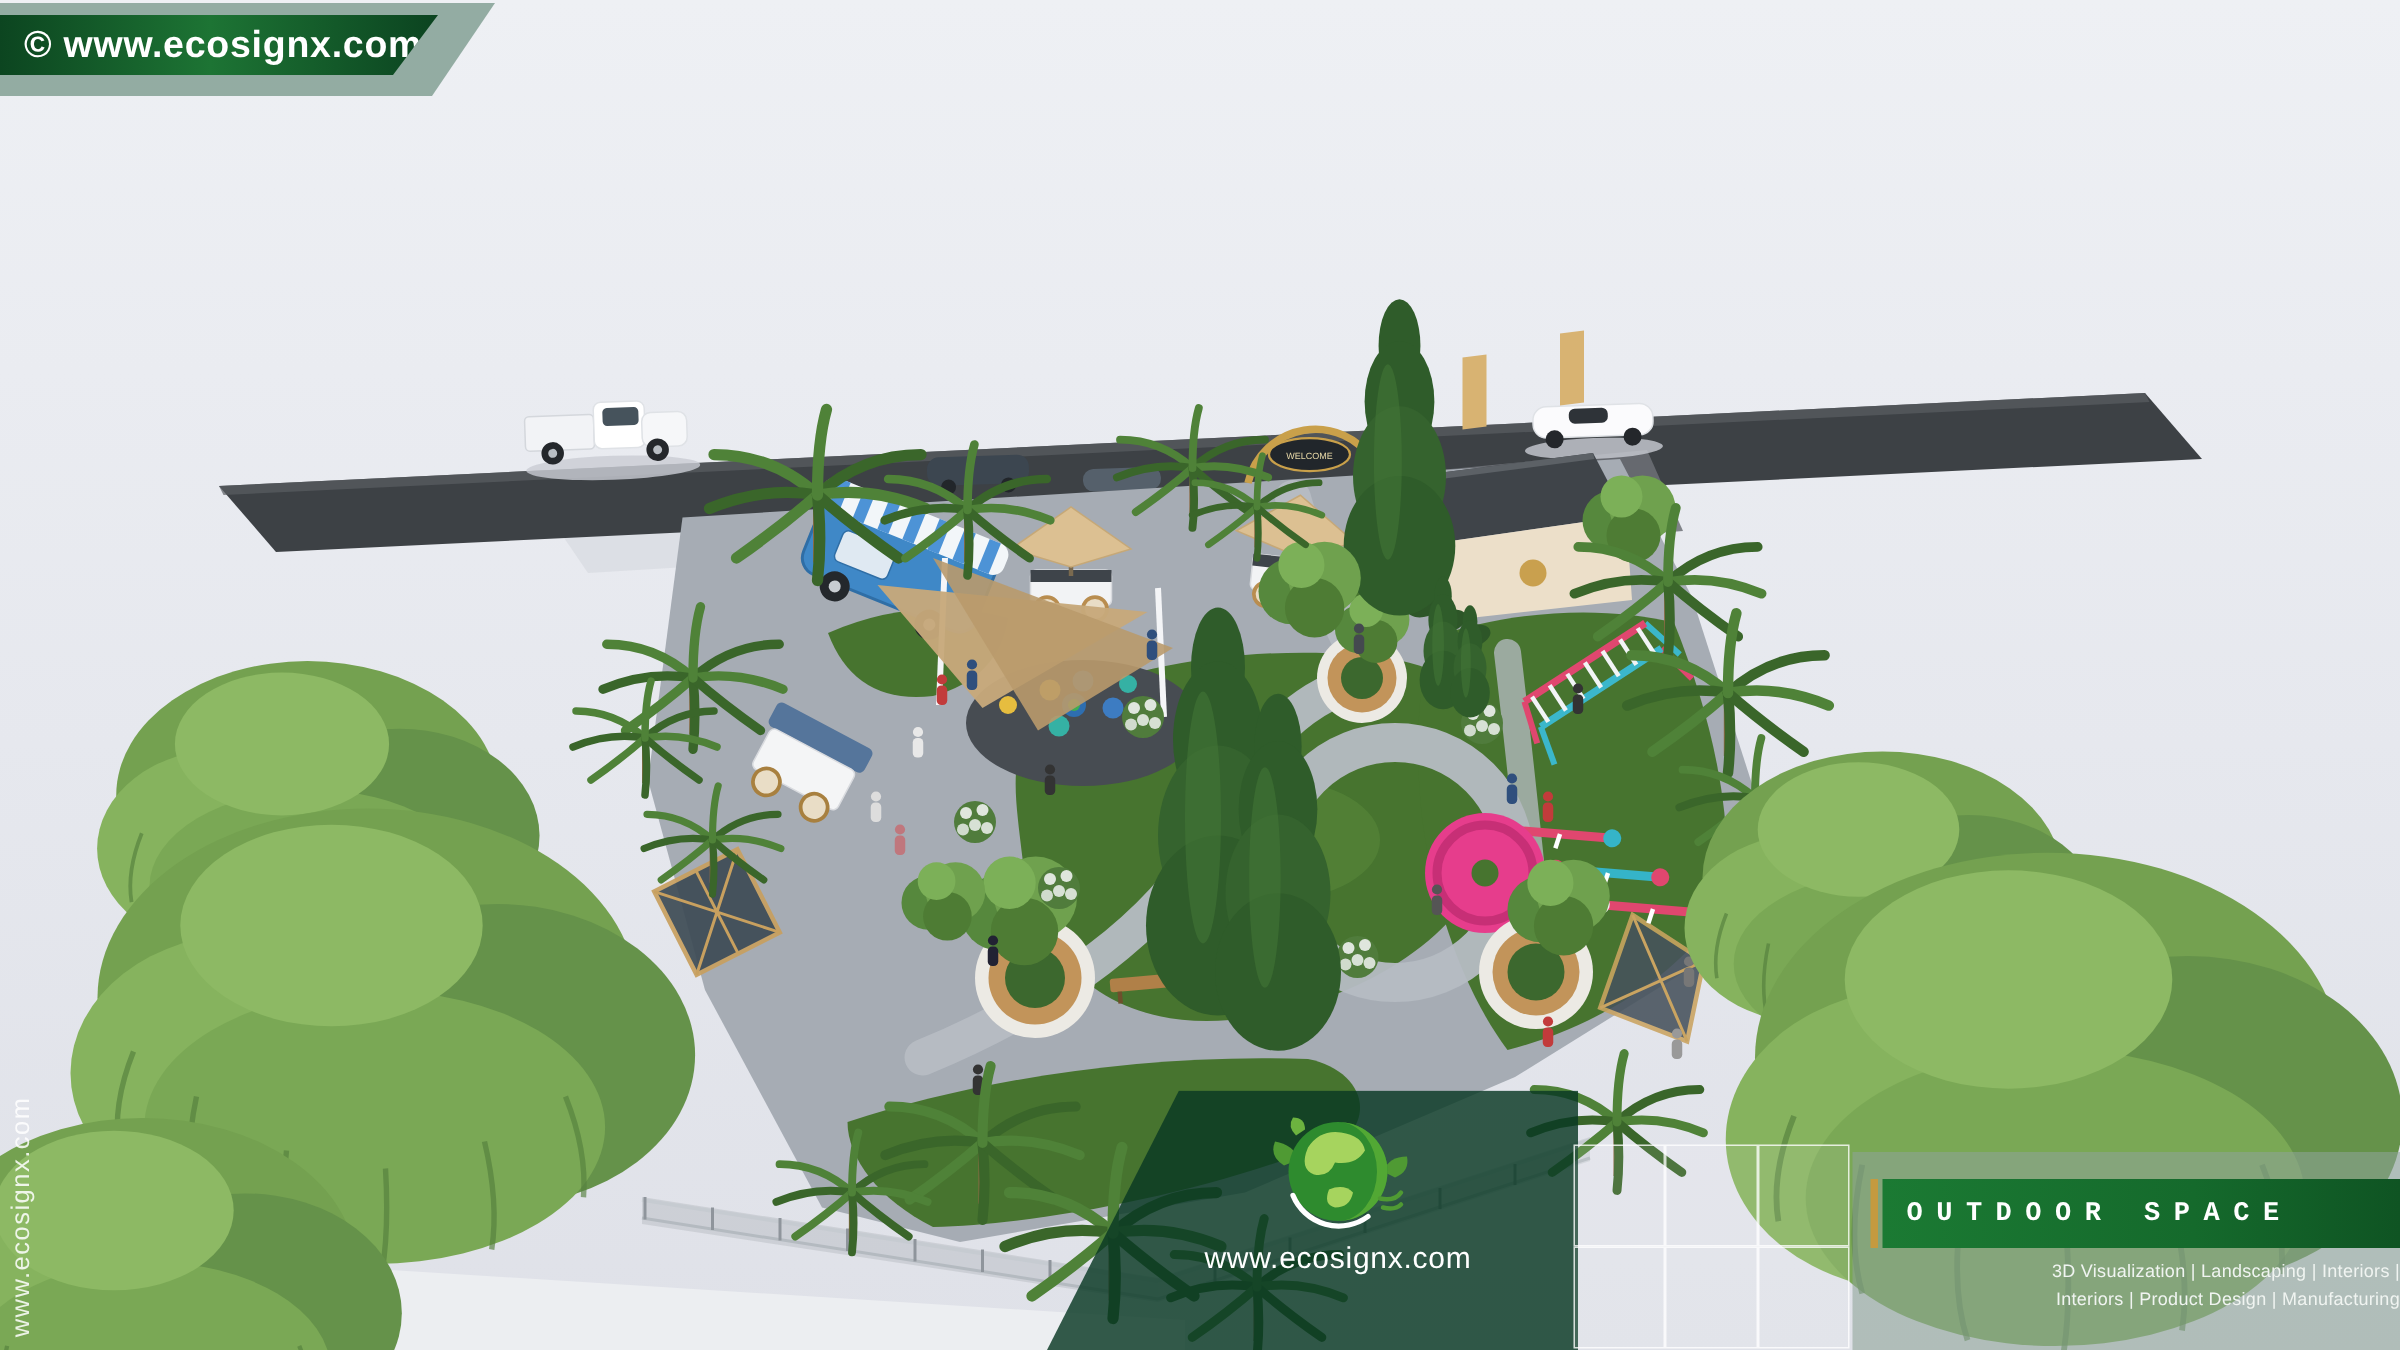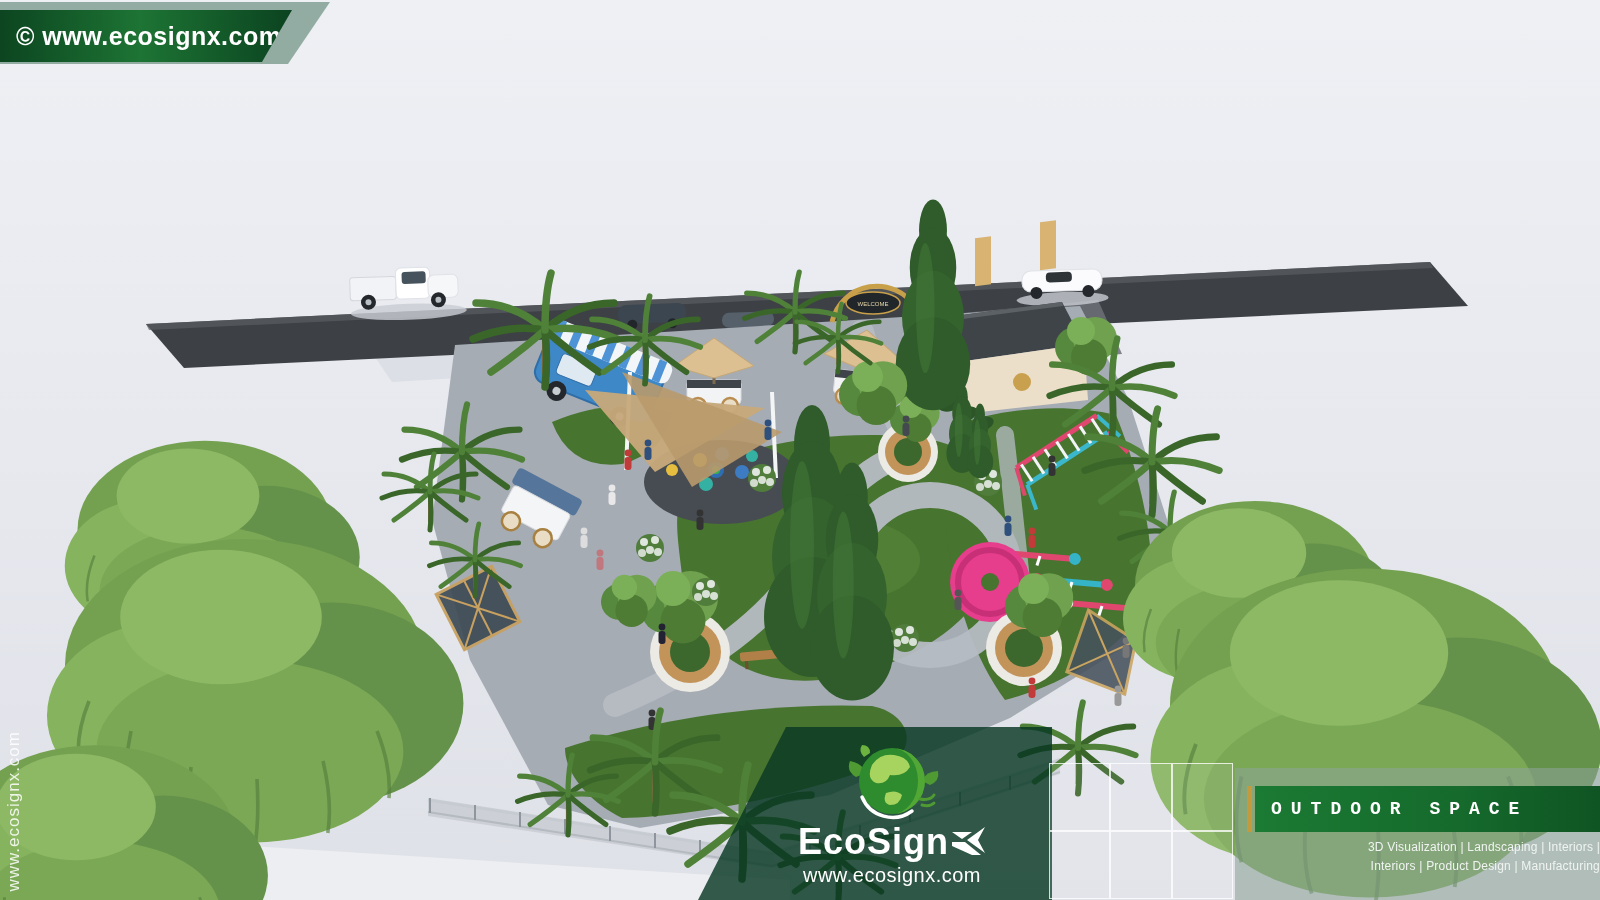--- a/index.html
+++ b/index.html
@@ -11,21 +11,21 @@
   *{box-sizing:border-box;margin:0;padding:0}
   body{font-family:"Liberation Sans",sans-serif;background:#ccc}
   .stage{position:relative;width:1600px;height:900px;overflow:hidden;
          background:linear-gradient(180deg,var(--bg-top) 0%,#e6e8ee 55%,var(--bg-bottom) 100%);}
   .stage svg.scene{position:absolute;inset:0;display:block}
 
   
   .ribbon-back{position:absolute;left:0;top:2px;width:330px;height:62px;
     background:var(--ribbon-sage);opacity:.92;
     clip-path:polygon(0 0,100% 0,calc(100% - 42px) 100%,0 100%);}
-  .ribbon-front{position:absolute;left:0;top:10px;width:292px;height:52px;
+  .ribbon-front{position:absolute;left:0;top:10px;width:292px;height:40px;
     background:linear-gradient(90deg,#0c4520 0%,var(--ribbon-green-light) 48%,var(--ribbon-green-dark) 100%);
     clip-path:polygon(0 0,100% 0,calc(100% - 30px) 100%,0 100%);
     display:flex;align-items:center;padding-left:16px;}
   .ribbon-front span{color:var(--text-white);font-size:25px;font-weight:700;letter-spacing:.5px;}
 
   
   .side-watermark{position:absolute;left:4px;bottom:8px;color:rgba(255,255,255,.85);
     font-size:17px;letter-spacing:1px;writing-mode:vertical-rl;transform:rotate(180deg);
     white-space:nowrap;}
 
@@ -435,28 +435,20 @@
       <path d="M14 42 Q4 36 8 26 Q20 28 24 38 Z" fill="#4f9a33"></path>
       <path d="M88 50 Q98 46 96 36 Q84 36 80 46 Z" fill="#4f9a33"></path>
       <circle cx="50" cy="46" r="33" fill="#2e8b2e"></circle>
       <path d="M50 13 a33 33 0 0 1 0 66 a26 33 0 0 0 0 -66 Z" fill="#57ab35" opacity=".9"></path>
       <path d="M30 30 q8 -12 22 -10 q14 2 16 12 q-6 10 -20 8 q-4 10 -14 8 q-10 -4 -4 -18 Z" fill="#a6d45e"></path>
       <path d="M44 58 q10 -4 16 2 q-2 10 -12 10 q-8 -2 -4 -12 Z" fill="#a6d45e"></path>
       <path d="M20 62 a33 33 0 0 0 50 14" fill="none" stroke="#ffffff" stroke-width="3.5" stroke-linecap="round"></path>
       <path d="M78 64 q10 2 14 -4 M80 70 q8 2 12 -2" stroke="#4f9a33" stroke-width="3" fill="none" stroke-linecap="round"></path>
       <path d="M22 22 q-6 -6 -2 -12 q8 0 8 8" fill="#6cb33f"></path>
     </svg>
-    <div class="logo-row">
-      <span class="brand">EcoSign</span>
-      <svg width="34" height="30" viewBox="0 0 34 30">
-        <path d="M0 5 H20 L10 12 Z" fill="#ffffff"></path>
-        <path d="M0 15 h13 l16 13 h-9 L0 19 Z" fill="#ffffff"></path>
-        <path d="M33 0 L15 13 L33 26 L26 13 Z" fill="#ffffff"></path>
-      </svg>
-    </div>
     <div class="logo-url">www.ecosignx.com</div>
   </div>
 
   <div class="wm-grid">
     <div></div>
     <div></div>
     <div></div>
     <div></div>
     <div></div>
     <div></div>

